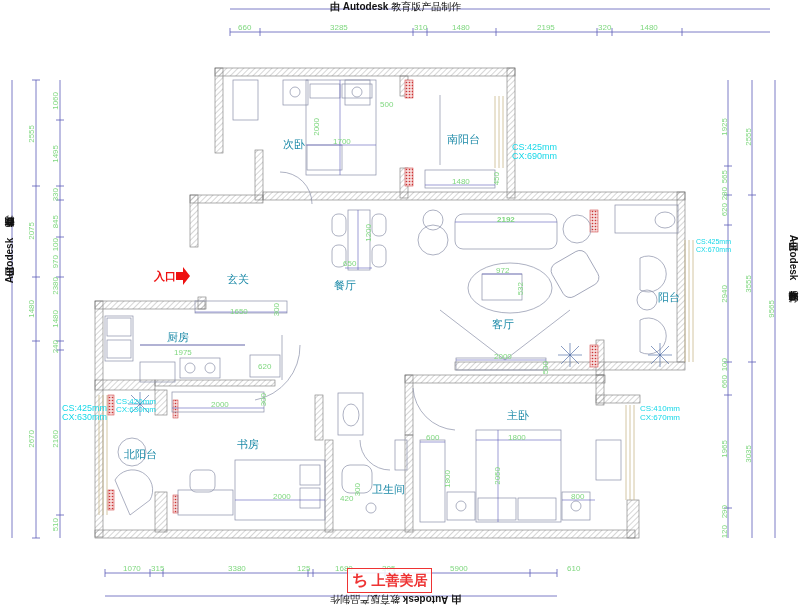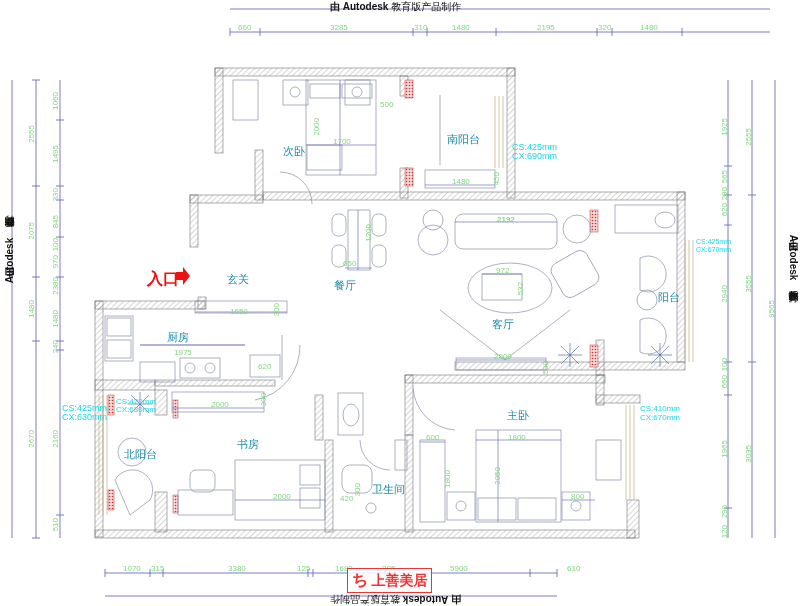--- a/index.html
+++ b/index.html
@@ -3,21 +3,21 @@
 <meta charset="utf-8">
 <style>
   html, body { margin:0; padding:0; background:#ffffff; }
   body { width:800px; height:606px; position:relative; overflow:hidden; font-family:"DejaVu Sans", sans-serif; }
   .abs { position:absolute; }
   .wm { font-size:10px; font-weight:bold; color:#111; white-space:nowrap; font-family:"Liberation Sans", sans-serif; }
   .wm .cn { font-weight:normal; }
   .dim { font-size:8px; color:#7fd77f; font-family:"Liberation Sans", sans-serif; white-space:nowrap; }
   .room { font-size:11px; color:#1d8aa8; font-family:"DejaVu Sans", sans-serif; white-space:nowrap; }
   .note { font-size:9px; color:#18d8e8; font-family:"Liberation Sans", sans-serif; line-height:9px; white-space:nowrap; }
-  .entry { font-size:16px; color:#e11; font-weight:bold; white-space:nowrap; }
+  .entry { font-size:11px; color:#e11; font-weight:bold; white-space:nowrap;margin-left:7px; }
   .vert { writing-mode:vertical-rl; }
   .vert-up { writing-mode:vertical-rl; transform:rotate(180deg); }
   .logo { border:1px solid #e33; color:#e33; background:rgba(255,255,255,0.85); font-size:14px; font-weight:bold; padding:1px 4px; display:flex; align-items:center; gap:3px; }
   .logo .mark { font-size:16px; font-weight:bold; }
   svg { position:absolute; left:0; top:0; }
 </style>
 </head>
 <body>
 
 <svg width="800" height="606" viewBox="0 0 800 606">
@@ -335,21 +335,21 @@
 <div class="abs dim vert-up" style="left:720px;top:358px;">100</div>
 <div class="abs dim vert-up" style="left:720px;top:375px;">660</div>
 <div class="abs dim vert-up" style="left:720px;top:440px;">1965</div>
 <div class="abs dim vert-up" style="left:720px;top:505px;">290</div>
 <div class="abs dim vert-up" style="left:720px;top:525px;">120</div>
 <div class="abs dim vert-up" style="left:744px;top:128px;">2555</div>
 <div class="abs dim vert-up" style="left:744px;top:275px;">3555</div>
 <div class="abs dim vert-up" style="left:744px;top:445px;">3035</div>
 <div class="abs dim vert-up" style="left:767px;top:300px;">9565</div>
 
-<div class="abs room" style="left:283px;top:144px;">次卧</div>
+<div class="abs room" style="left:283px;top:137px;">次卧</div>
 <div class="abs room" style="left:447px;top:132px;">南阳台</div>
 <div class="abs room" style="left:227px;top:272px;">玄关</div>
 <div class="abs room" style="left:334px;top:278px;">餐厅</div>
 <div class="abs room" style="left:492px;top:317px;">客厅</div>
 <div class="abs room" style="left:658px;top:290px;">阳台</div>
 <div class="abs room" style="left:167px;top:330px;">厨房</div>
 <div class="abs room" style="left:237px;top:437px;">书房</div>
 <div class="abs room" style="left:124px;top:447px;">北阳台</div>
 <div class="abs room" style="left:372px;top:482px;">卫生间</div>
 <div class="abs room" style="left:507px;top:408px;">主卧</div>

